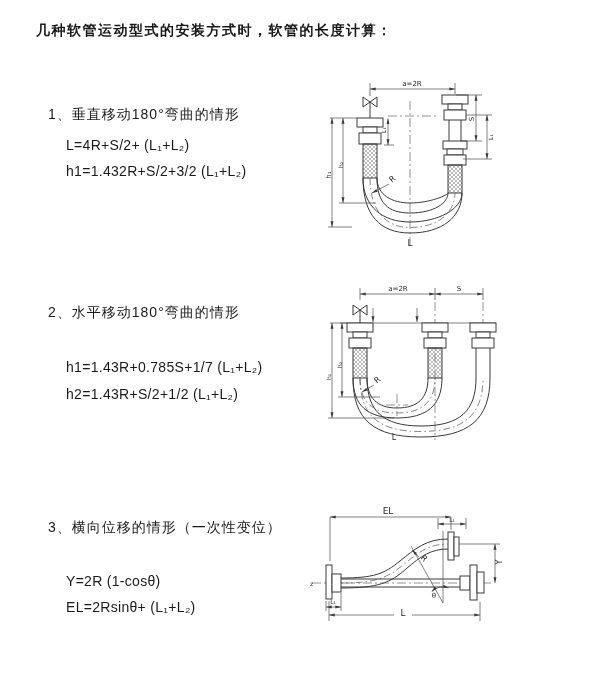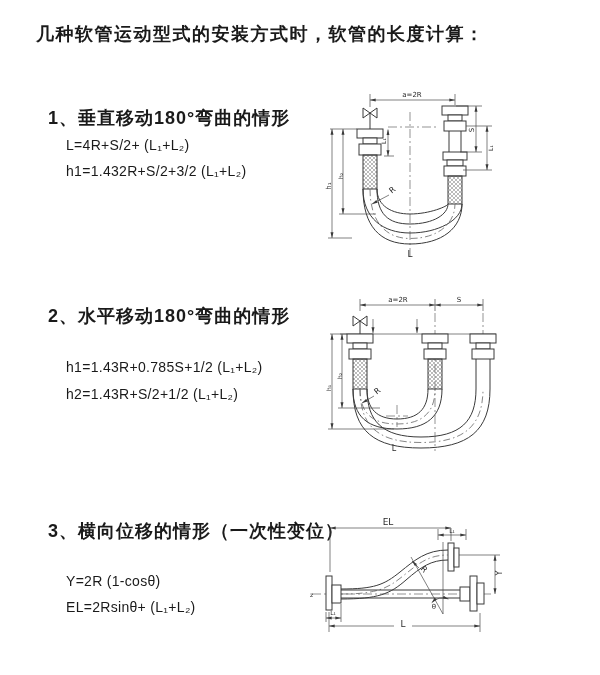--- a/index.html
+++ b/index.html
@@ -1,24 +1,24 @@
 <!DOCTYPE html>
 <html><head>
 <meta charset="utf-8">
 <style>
   html,body{margin:0;padding:0;background:#e8e8e8;}
   .page{
     position:relative;width:600px;height:675px;background:#ffffff;
     font-family:"Liberation Sans","DejaVu Sans",sans-serif;color:#1a1a1a;
     overflow:hidden;margin:0 auto;
   }
-  .title{position:absolute;left:36px;top:22px;font-size:18px;font-weight:bold;letter-spacing:1.5px;}
-  .heading{position:absolute;font-size:18px;font-weight:bold;letter-spacing:1px;white-space:nowrap;}
+  .title{position:absolute;left:36px;top:22px;font-size:14px;font-weight:bold;letter-spacing:1.5px;}
+  .heading{position:absolute;font-size:14px;font-weight:normal;letter-spacing:1px;white-space:nowrap;}
   .formula{position:absolute;font-size:14px;letter-spacing:0.3px;white-space:nowrap;text-align:right;}
-  .diagram{position:absolute;margin-top:11px;}
+  .diagram{position:absolute;}
   svg{display:block;}
   svg .ln{stroke:#3a3a3a;stroke-width:1;fill:none;}
   svg .thin{stroke:#4a4a4a;stroke-width:0.7;fill:none;}
   svg .fit{stroke:#3a3a3a;stroke-width:1;fill:#ffffff;}
   svg .hs{stroke:#3a3a3a;stroke-width:1;}
   svg .cl{stroke:#666;stroke-width:0.7;fill:none;stroke-dasharray:9 3 2 3;}
   svg .dsh{stroke:#666;stroke-width:0.8;fill:none;stroke-dasharray:7 3 1.5 3;}
   svg text{fill:#2a2a2a;font-family:"DejaVu Sans",sans-serif;}
   .lbl6{font-size:6px;} .lbl7{font-size:7px;} .lbl8{font-size:8px;} .lbl9{font-size:9px;}
 </style>
@@ -118,21 +118,21 @@
       <g>
         <text x="84" y="106" class="lbl8" text-anchor="middle" transform="rotate(-38 84 106)">R</text>
         <line x1="79" y1="109" x2="62" y2="118" class="thin" marker-end="url(#ar1)"></line>
       </g>
 
       <text x="100" y="171" class="lbl9" text-anchor="middle">L</text>
     </svg>
   </div>
 
   <div class="heading" style="left:48px;top:304px">2、水平移动180°弯曲的情形</div>
-  <div class="formula" style="left:66px;top:359px">h1=1.43R+0.785S+1/2 (L₁+L₂)</div>
+  <div class="formula" style="left:66px;top:359px">h1=1.43R+0.785S+1/7 (L₁+L₂)</div>
   <div class="formula" style="left:66px;top:386px">h2=1.43R+S/2+1/2 (L₁+L₂)</div>
 
   <div class="diagram" style="left:310px;top:280px">
     <svg width="290" height="172" viewBox="0 0 290 172">
       <defs>
         <marker id="ar2" viewBox="0 0 10 6" markerWidth="9" markerHeight="6" refX="9" refY="3" orient="auto-start-reverse">
           <path d="M0,0.6 L9,3 L0,5.4 Z" fill="#3a3a3a"></path>
         </marker>
         <pattern id="hp2" width="4" height="4" patternUnits="userSpaceOnUse">
           <path d="M0,0 L4,4 M4,0 L0,4" stroke="#777" stroke-width="0.5"></path>

